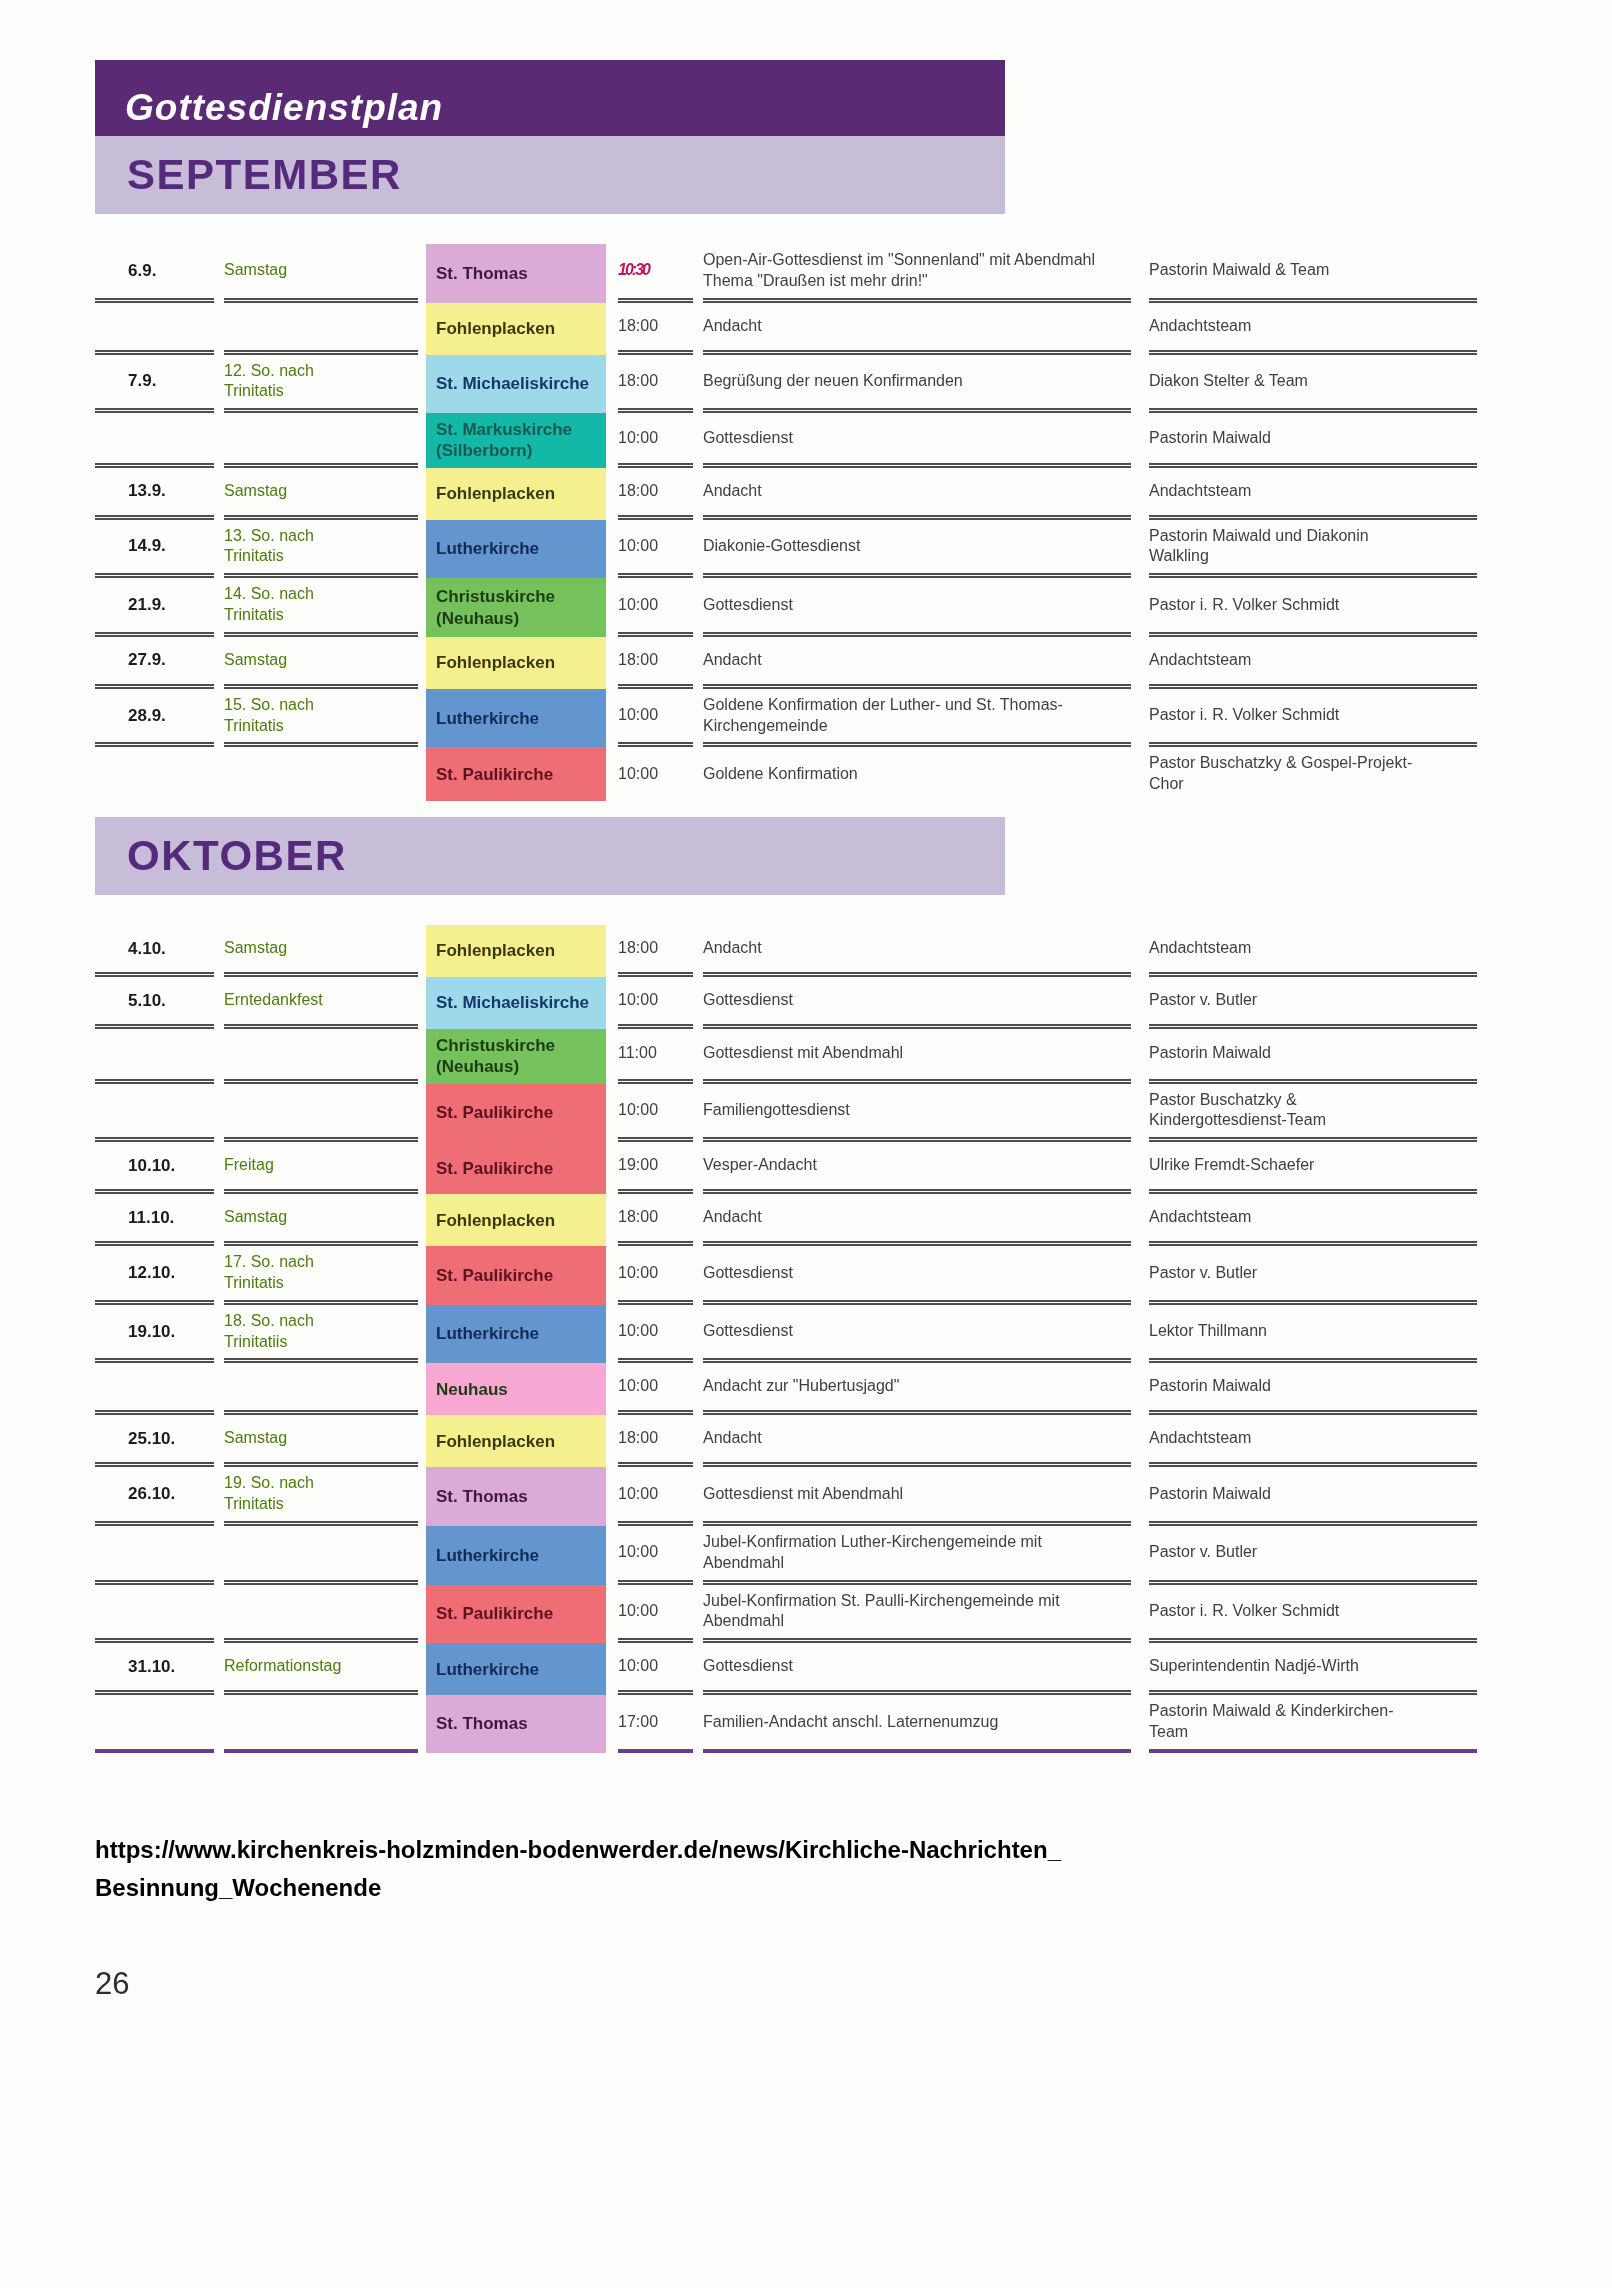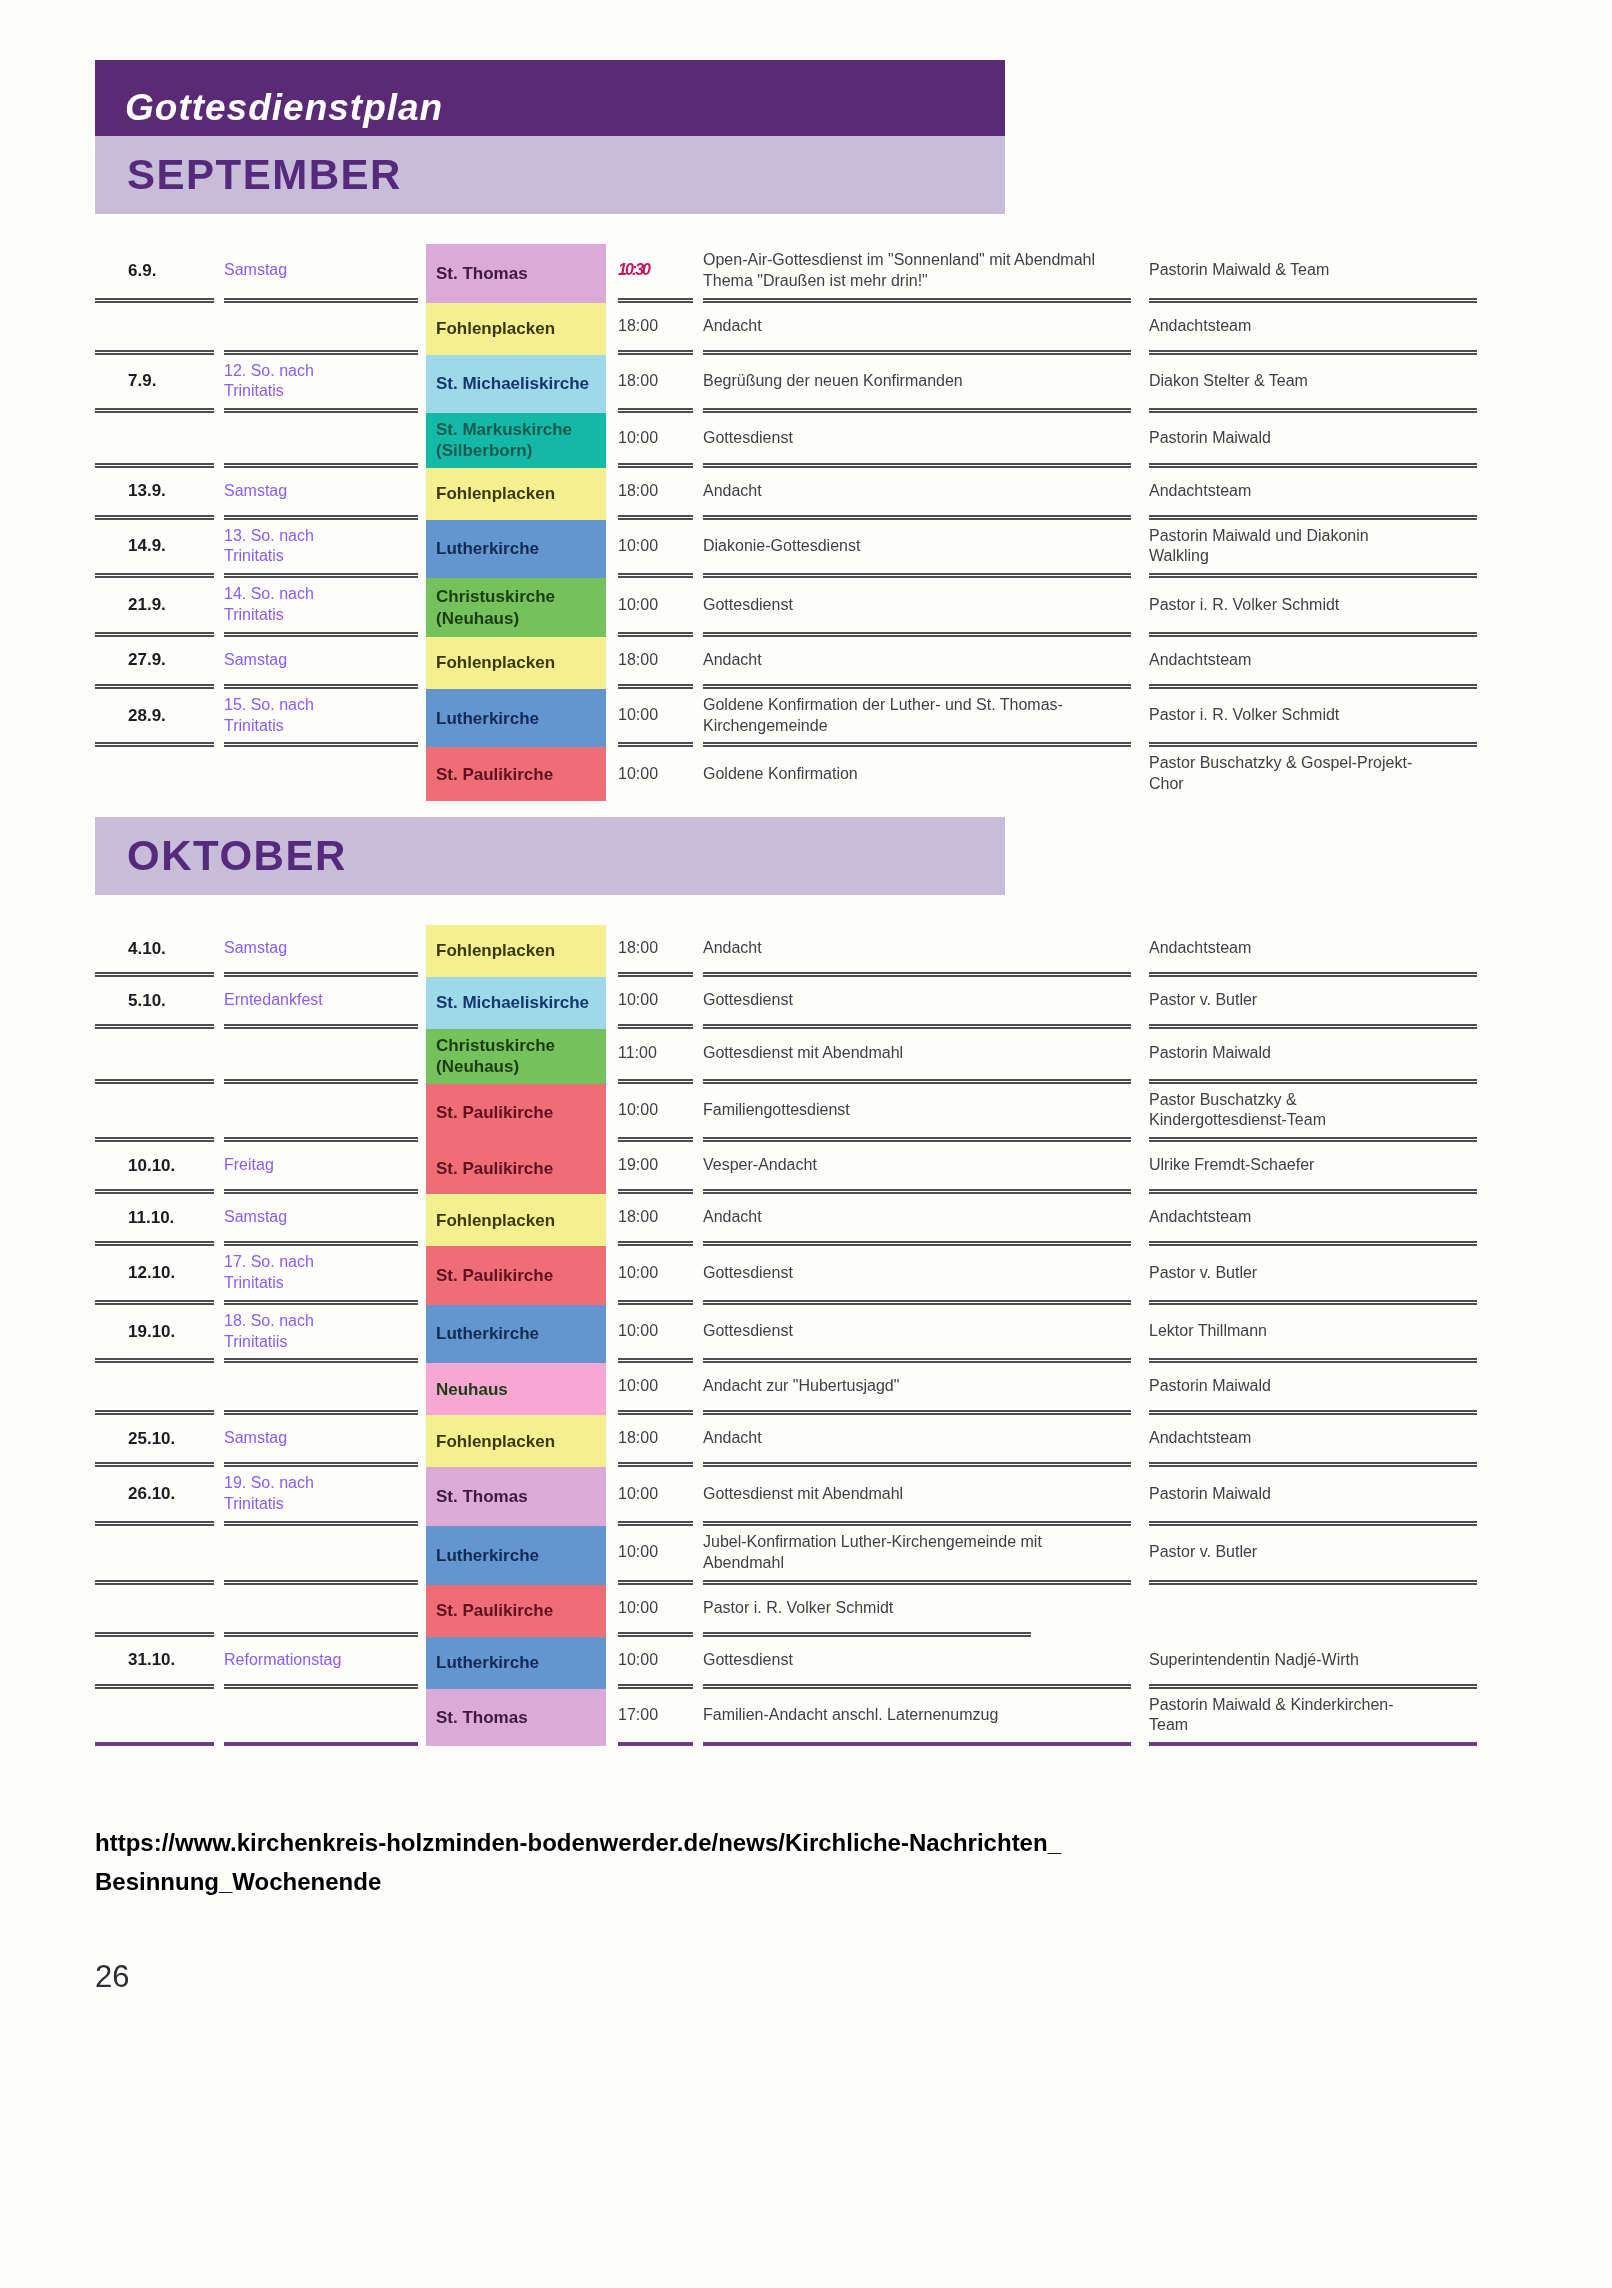--- a/index.html
+++ b/index.html
@@ -76,21 +76,21 @@
     margin-right: 10px;
     padding-left: 33px;
     font-weight: bold;
     font-size: 17px;
     color: var(--date-text, #1c1c1c);
   }
   .c-day {
     width: 194px;
     margin-right: 8px;
     padding-right: 68px;
-    color: #8b5cf6;
+    color: #4d7c0f;
   }
   .c-church {
     width: 180px;
     margin-right: 12px;
     display: flex;
     align-items: center;
     box-sizing: border-box;
     padding: 6px 10px;
     font-weight: bold;
     font-size: 17px;
@@ -391,20 +391,21 @@
     <div class="cell c-pastor">Pastor v. Butler</div>
   </div>
 
   <div class="row">
     <div class="cell c-date"></div>
     <div class="cell c-day"></div>
     <div class="c-church" style="background: rgb(239, 109, 117); color: rgb(92, 18, 32);">
               <span>St. Paulikirche</span>
             </div>
     <div class="cell c-time">10:00</div>
+    <div class="cell c-desc">Jubel-Konfirmation St. Paulli-Kirchengemeinde mit Abendmahl</div>
     <div class="cell c-pastor">Pastor i. R. Volker Schmidt</div>
   </div>
 
   <div class="row">
     <div class="cell c-date">31.10.</div>
     <div class="cell c-day">Reformationstag</div>
     <div class="c-church" style="background: rgb(99, 150, 207); color: rgb(19, 42, 84);">
               <span>Lutherkirche</span>
             </div>
     <div class="cell c-time">10:00</div>

